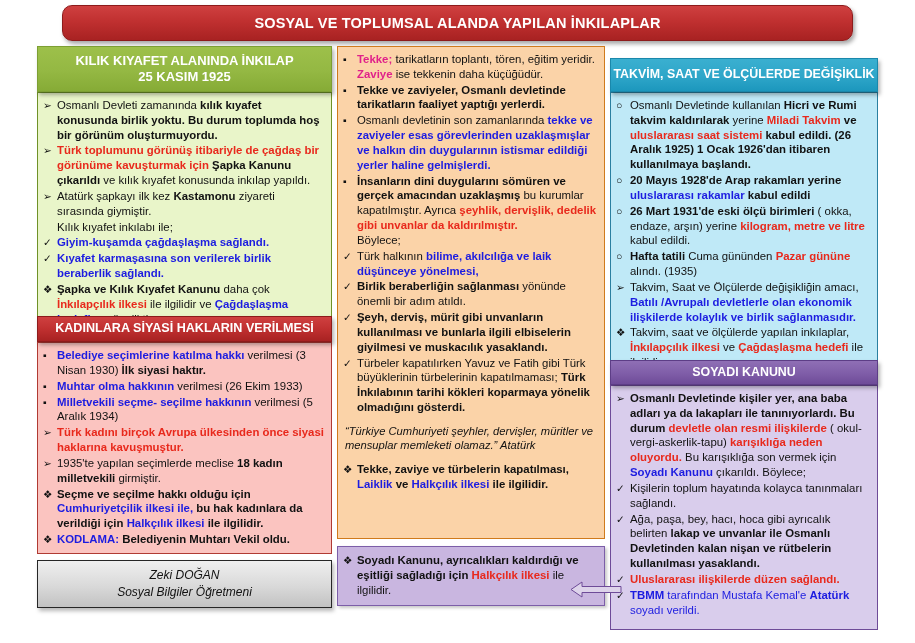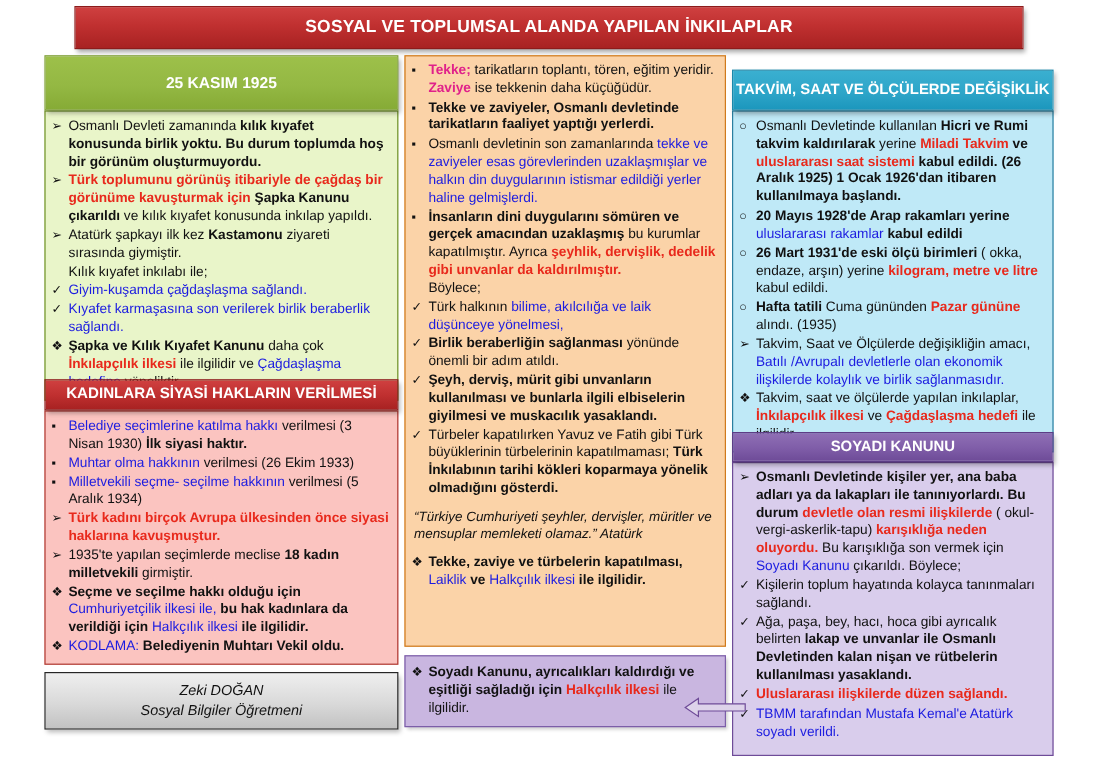--- a/index.html
+++ b/index.html
@@ -9,21 +9,21 @@
     font-family:"Liberation Sans", sans-serif;
     overflow:hidden;
   }
   .page{position:relative;width:915px;height:643px;box-sizing:border-box;}
 
   
   .main-title{
     position:absolute;left:62px;top:5px;width:789px;height:34px;
     background:linear-gradient(to bottom,#cf4040 0%,#c03030 45%,#a82222 100%);
     border:1px solid #8d1b1b;
-    border-radius:0;
+    border-radius:10px;
     box-shadow:2px 3px 4px rgba(0,0,0,.35);
     color:#ffffff;font-weight:bold;font-size:14.5px;letter-spacing:.2px;
     display:flex;align-items:center;justify-content:center;text-align:center;
   }
 
   
   .panel{position:absolute;box-sizing:border-box;}
   .panel-head{
     box-sizing:border-box;width:100%;
     color:#fff;font-weight:bold;text-align:center;
@@ -47,21 +47,21 @@
     margin:0 0 1px 0;
   }
   ul.lst li .mk{
     flex:0 0 auto;width:14px;text-align:left;
     font-size:10.5px;line-height:1.42;
   }
   ul.lst li .tx{flex:1 1 auto;}
   li.noind .mk{width:0;}
   .quote{font-style:italic;font-size:11.2px;margin:9px 0 9px 2px;line-height:1.3;}
   .red{color:#e8291c;font-weight:bold;}
-  .blue{color:#1c1ce0;font-weight:normal;margin-top:25px;}
+  .blue{color:#1c1ce0;font-weight:bold;margin-top:25px;}
   .bluen{color:#1c1ce0;}
   .pink{color:#e0218a;font-weight:bold;}
 
   
   #kilik{left:37px;top:46px;width:295px;}
   #kilik .panel-head{
     height:46px;font-size:13px;
     background:linear-gradient(to bottom,#9dc04a 0%,#94b843 55%,#86ab36 100%);
     border:1px solid #7d9f33;
   }
@@ -131,20 +131,21 @@
 </style>
 </head>
 <body>
 
 <div class="page">
 
   <div class="main-title">SOSYAL VE TOPLUMSAL ALANDA YAPILAN İNKILAPLAR</div>
 
   <div class="panel" id="kilik">
     <div class="panel-head">
+      <div class="l1">KILIK KIYAFET ALANINDA İNKILAP</div>
       <div class="l2">25 KASIM 1925</div>
     </div>
     <div class="panel-body">
       <ul class="lst">
           <li>
             <span class="mk">➢</span>
             <span class="tx">Osmanlı Devleti zamanında <b>kılık kıyafet konusunda birlik yoktu. Bu durum toplumda hoş bir görünüm oluşturmuyordu.</b></span>
           </li>
           <li>
             <span class="mk">➢</span>

